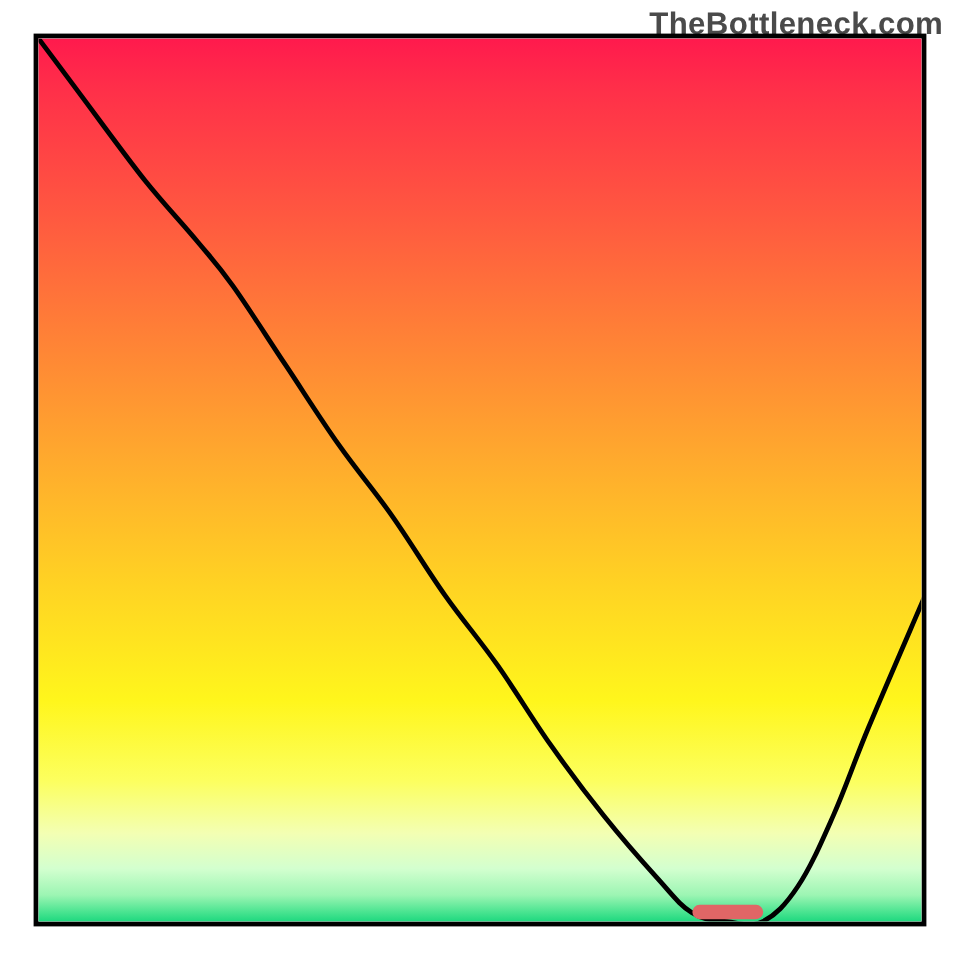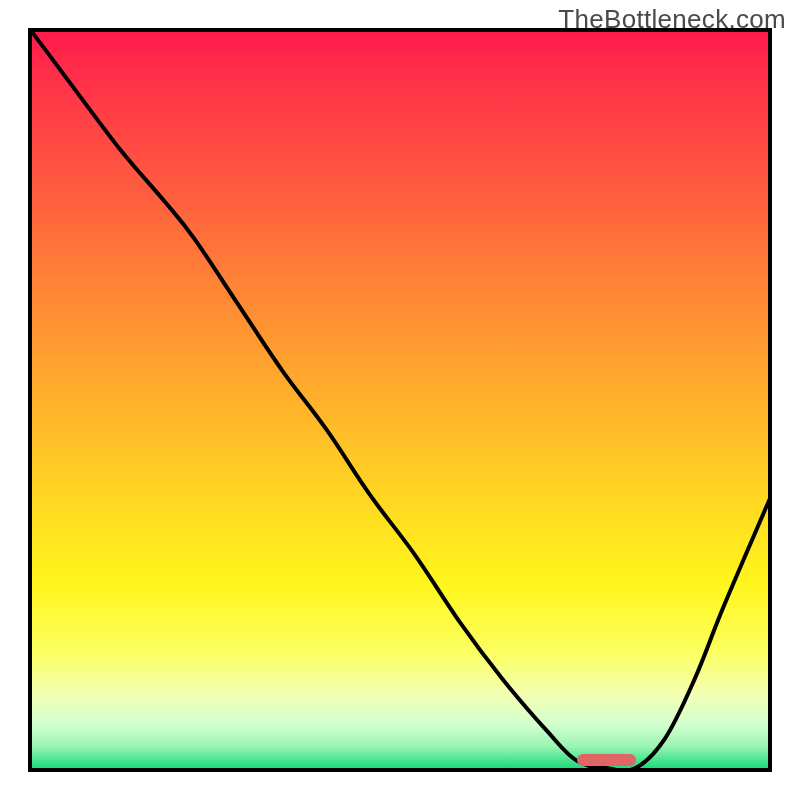--- a/index.html
+++ b/index.html
@@ -15,21 +15,21 @@
     left: 0;
     top: 0;
     width: 800px;
     height: 800px;
   }
   .watermark {
     position: absolute;
     top: 4px;
     right: 14px;
     font-size: 26px;
-    font-weight: 400;
+    font-weight: 700;
     color: #4a4a4a;
     letter-spacing: 0.3px;
   }
   .plot-area {
     position: absolute;
     left: 28px;
     top: 28px;
     width: 744px;
     height: 744px;
     border: 4px solid #000;

